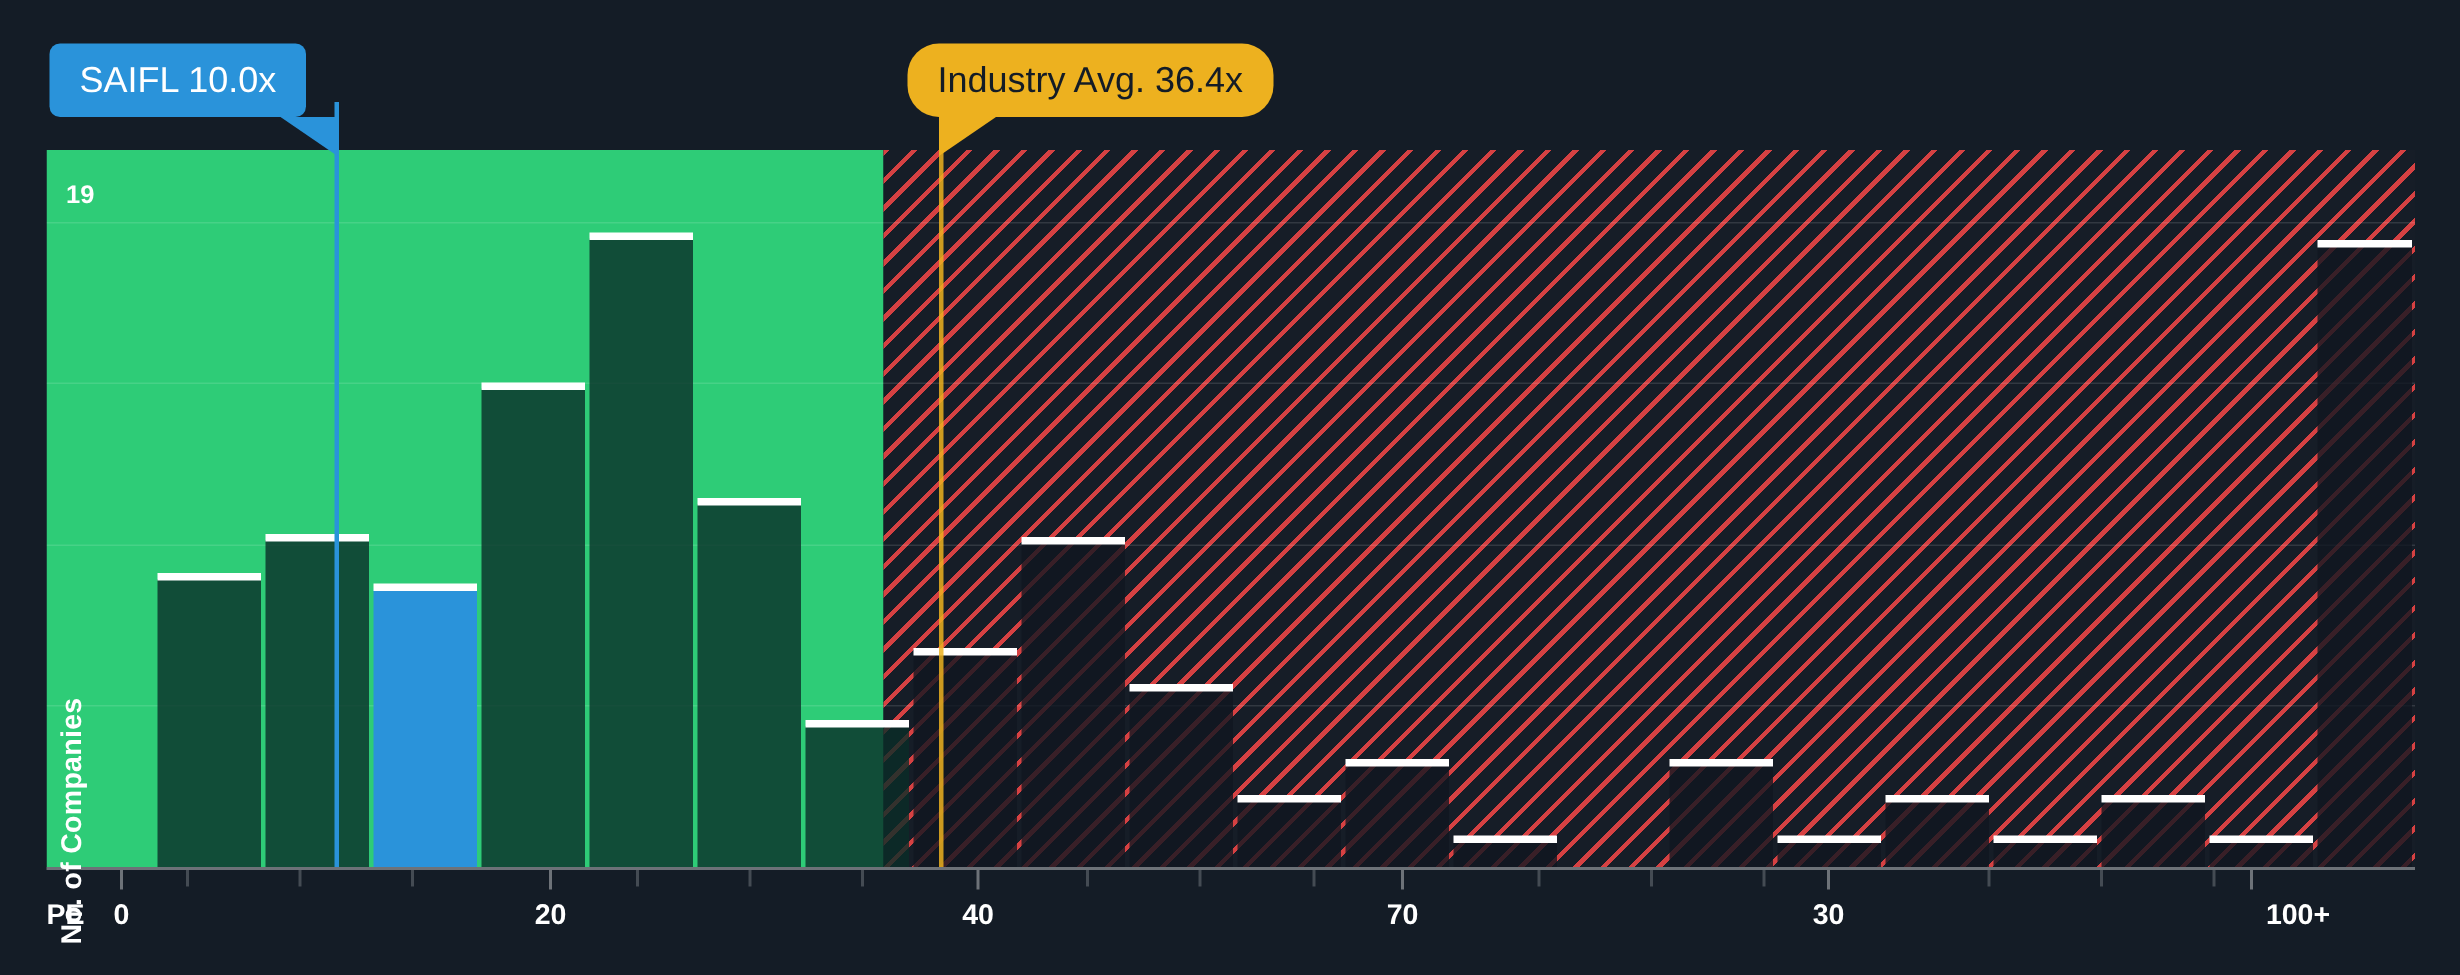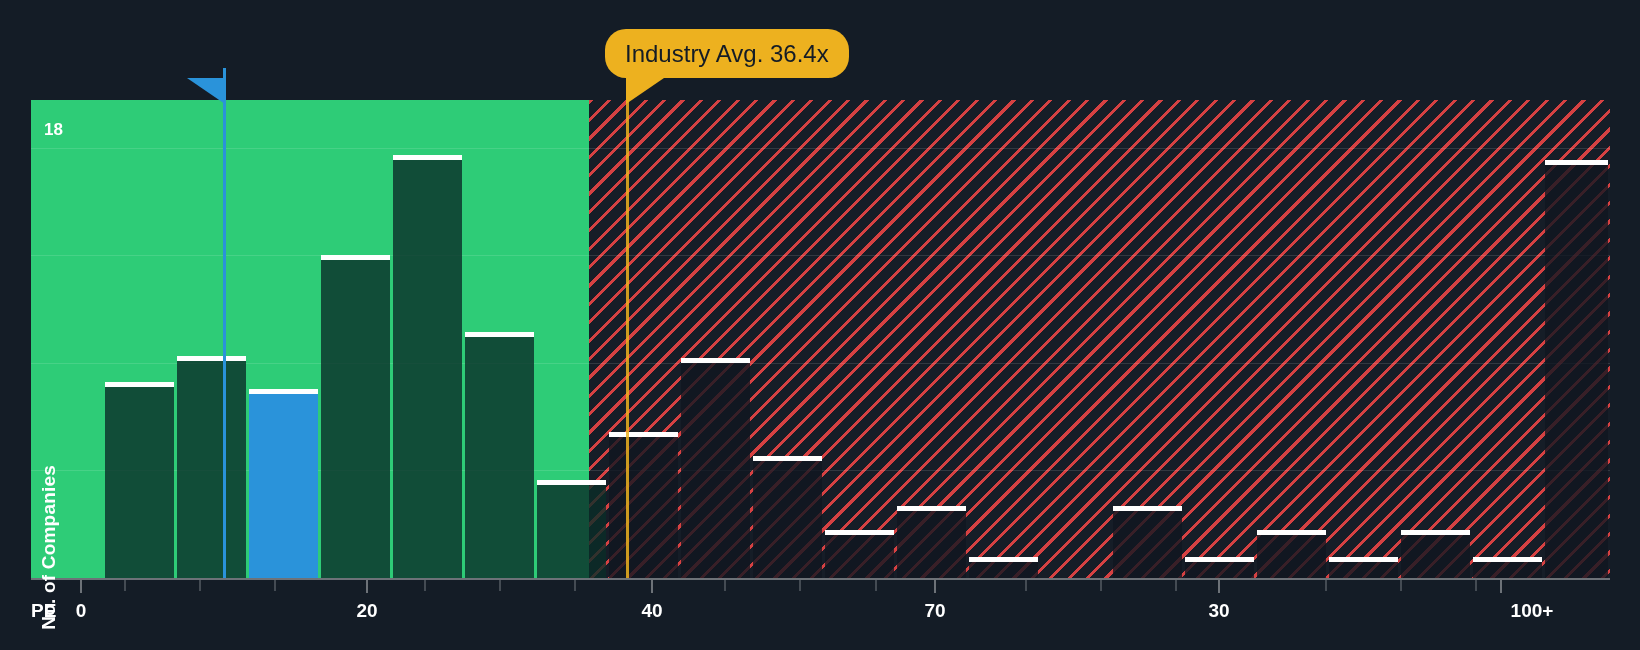--- a/index.html
+++ b/index.html
@@ -170,21 +170,21 @@
           <span class="body"></span>
           <span class="cap"></span>
         </div>
         <div class="bar red" style="left: 1514.46px; width: 63.0418px; height: 418.25px;">
           <span class="body"></span>
           <span class="cap"></span>
         </div>
       </div>
   </div>
 
-  <div class="topvalue">18</div>
+  <div class="topvalue">19</div>
   <div class="ylabel">No. of Companies</div>
 
   <div class="axisline"></div>
   <div class="pelabel">PE</div>
   <div id="xticks">
       <div class="tick" style="left: 80px;"></div>
       <div class="ticklabel" style="left: 81px;">0</div>
       <div class="tick" style="left: 366px;"></div>
       <div class="ticklabel" style="left: 367px;">20</div>
       <div class="tick" style="left: 651px;"></div>
@@ -206,19 +206,20 @@
       <div class="tick" style="left: 874.534px; height: 11px; opacity: 0.55;"></div>
       <div class="tick" style="left: 1024.63px; height: 11px; opacity: 0.55;"></div>
       <div class="tick" style="left: 1099.68px; height: 11px; opacity: 0.55;"></div>
       <div class="tick" style="left: 1174.72px; height: 11px; opacity: 0.55;"></div>
       <div class="tick" style="left: 1324.82px; height: 11px; opacity: 0.55;"></div>
       <div class="tick" style="left: 1399.87px; height: 11px; opacity: 0.55;"></div>
       <div class="tick" style="left: 1474.91px; height: 11px; opacity: 0.55;"></div>
     </div>
 
   <div class="vline" id="company-line" style="left: 223px; top: 68px; height: 510px; background: rgb(42, 147, 218);"></div>
+  <div class="callout blue" id="company-callout" style="left: 33px; top: 29px;">SAIFL 10.0x</div>
   <div class="tail" id="company-tail" style="top: 78px; left: 187px; border-left: 38px solid transparent; border-top: 26px solid rgb(42, 147, 218);"></div>
 
   <div class="vline" id="industry-line" style="left: 626px; top: 68px; height: 510px; background: rgb(237, 177, 31); opacity: 0.85;"></div>
   <div class="callout amber" id="industry-callout" style="left: 605px; top: 29px; border-radius: 21px;">Industry Avg. 36.4x</div>
   <div class="tail" id="industry-tail" style="top: 78px; left: 626px; border-right: 38px solid transparent; border-top: 26px solid rgb(237, 177, 31);"></div>
 
 </div>
 
 </body></html>

